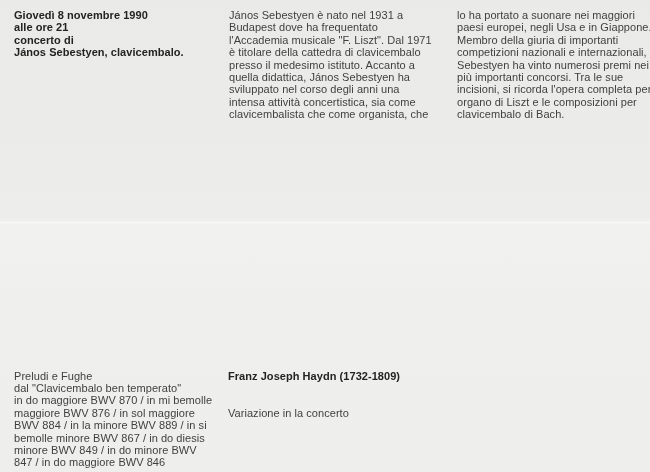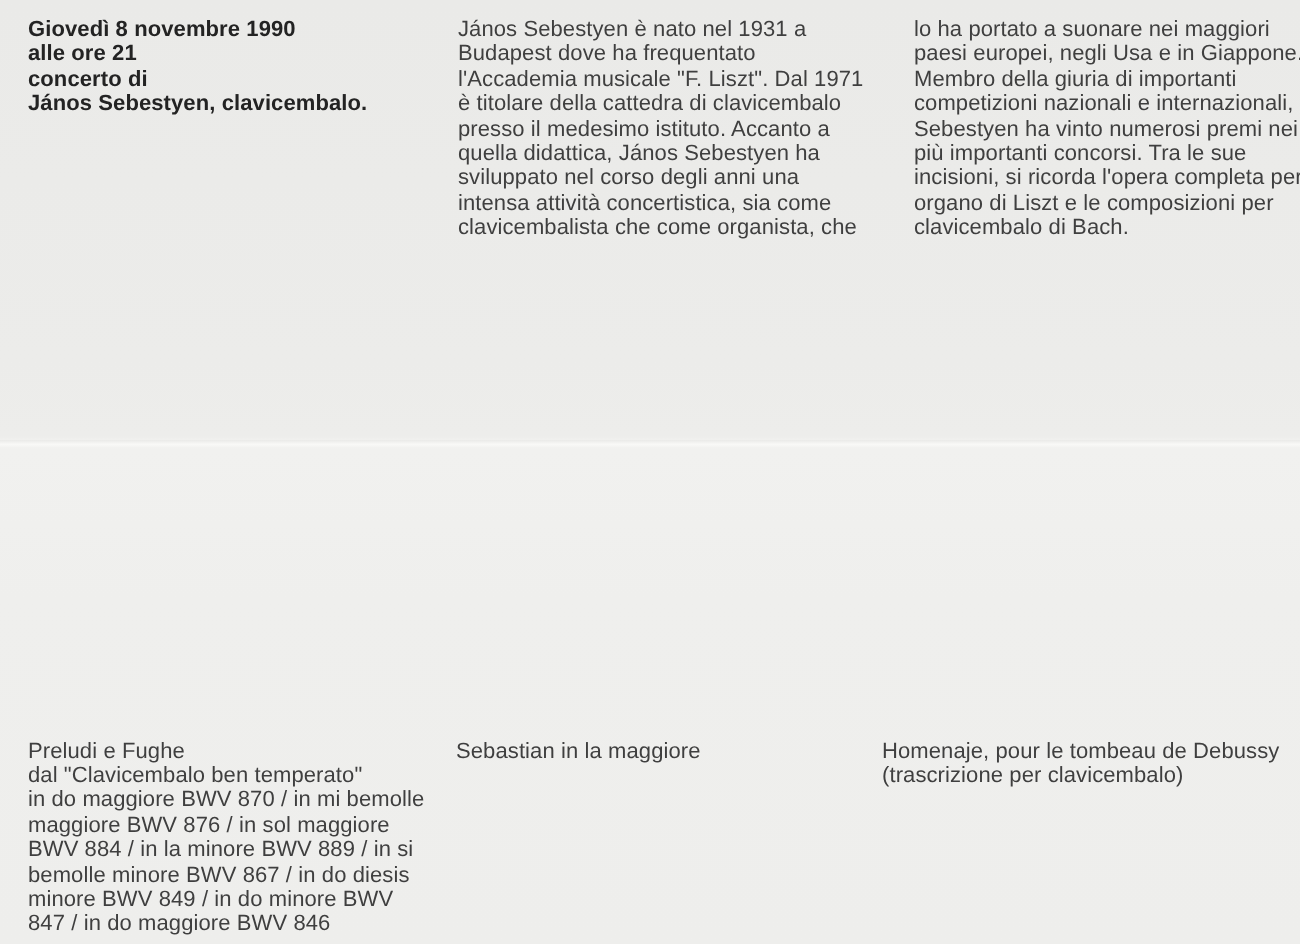--- a/index.html
+++ b/index.html
@@ -81,26 +81,25 @@
 BWV 884 / in la minore BWV 889 / in si
 bemolle minore BWV 867 / in do diesis
 minore BWV 849 / in do minore BWV
 847 / in do maggiore BWV 846</div>
       
     </div>
   </section>
 
   <section class="block" style="left:228px; top:320px;">
     <div class="entry">
-      <div class="work">Sebastian in la maggiore</div>
+      <div class="composer">Franz Joseph Haydn (1732-1809)</div>
+      <div class="work">Variazione in la concerto</div>
     </div>
     
   </section>
 
   <section class="block" style="left:441px; top:320px;">
     <div class="entry">
-      <div class="work">Homenaje, pour le tombeau de Debussy
-(trascrizione per clavicembalo)</div>
     </div>
     
   </section>
 
 </div>
 
 </body></html>

